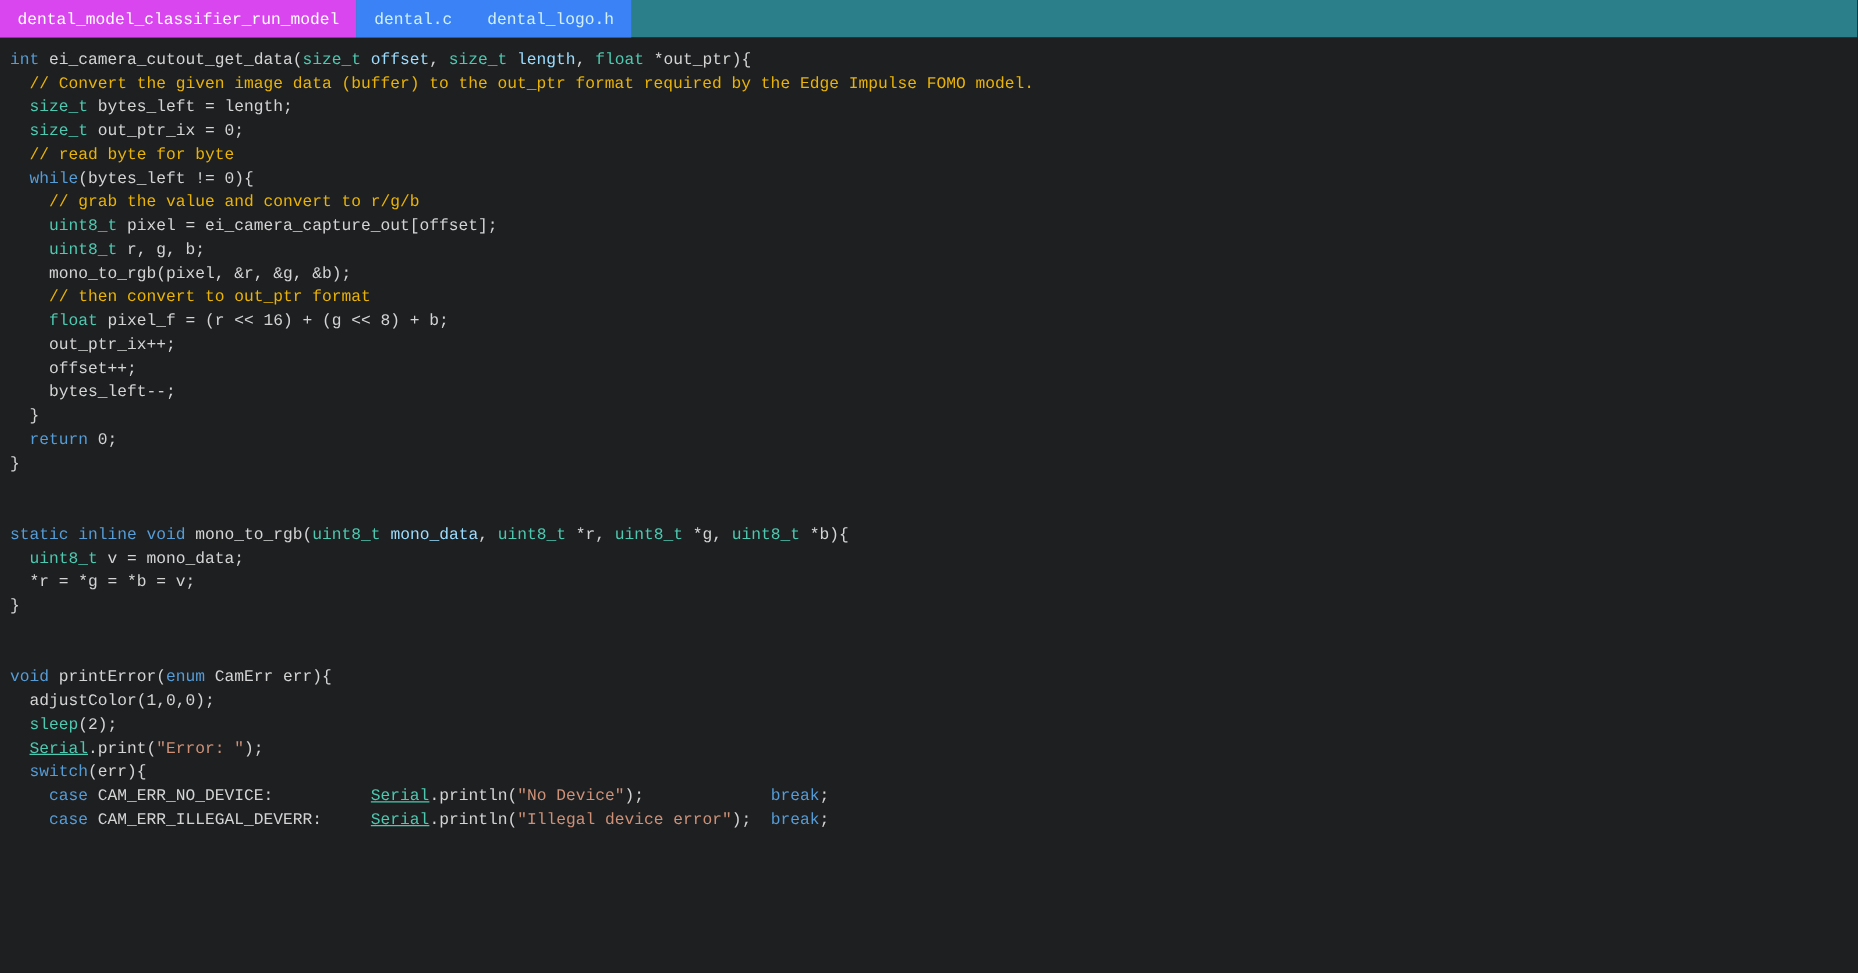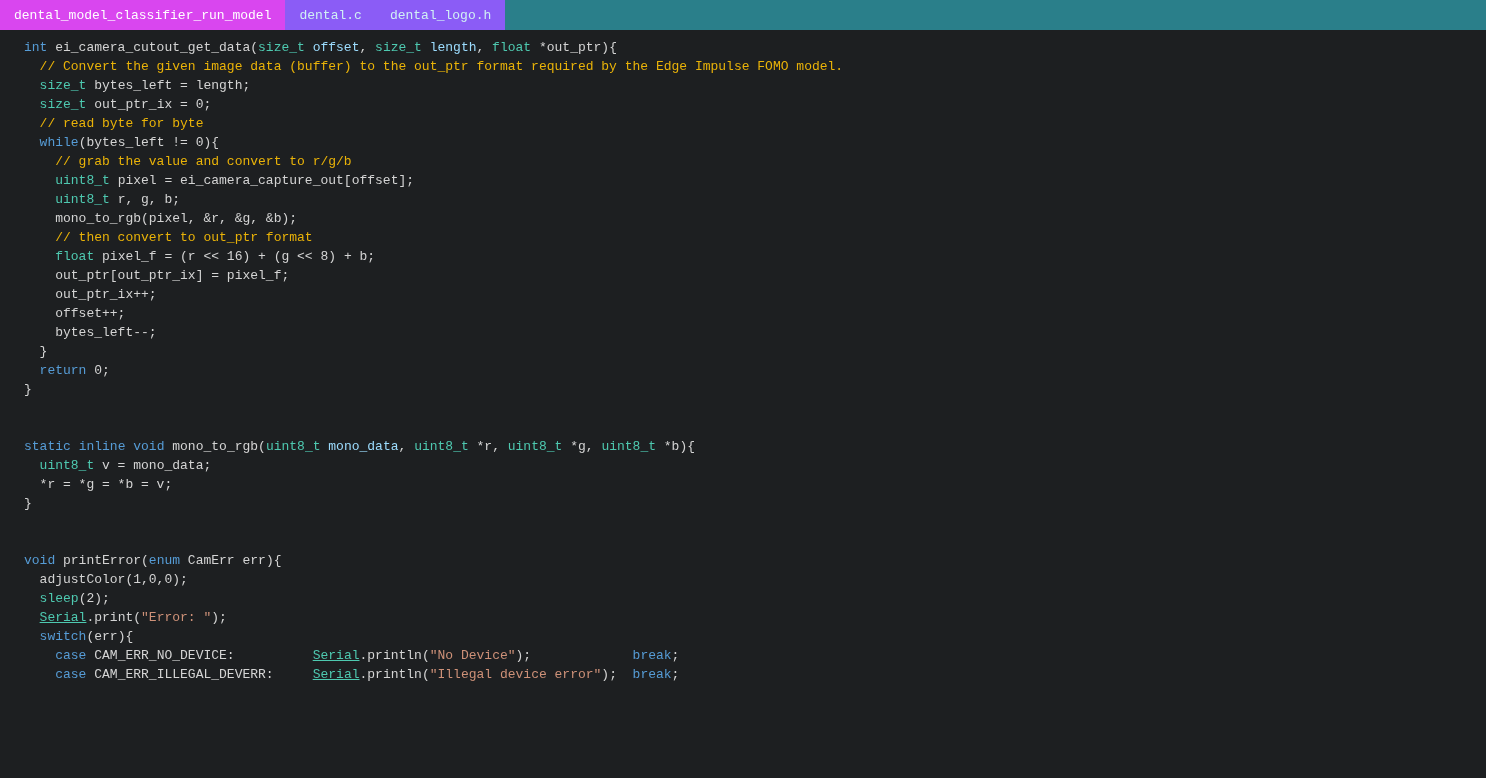--- a/index.html
+++ b/index.html
@@ -29,37 +29,37 @@
       cursor: pointer;
       white-space: nowrap;
     }
 
     .tab.active {
       background: #d946ef;
       color: #ffffff;
     }
 
     .tab.inactive {
-      background: #8b5cf6;
+      background: #3b82f6;
       color: #d0f0f5;
     }
 
     
     .editor {
       background: #1d1f21;
       padding: 8px 0;
       height: calc(778px - 30px);
       overflow-y: auto;
     }
 
     .code-line {
       display: flex;
       align-items: center;
       min-height: 19px;
-      padding: 0 24px;
+      padding: 0 8px;
       line-height: 19px;
       white-space: pre;
     }
 
     
     .kw-type    { color: #4ec9b0; }   
     .kw-blue    { color: #569cd6; }   
     .comment    { color: #eab308; }
     .string     { color: #ce9178; }
     .param      { color: #9cdcfe; }
@@ -100,21 +100,20 @@
   <div class="code-line"><span class="normal">    </span><span class="kw-type">uint8_t</span><span class="normal"> pixel = ei_camera_capture_out[offset];</span></div>
 
   <div class="code-line"><span class="normal">    </span><span class="kw-type">uint8_t</span><span class="normal"> r, g, b;</span></div>
 
   <div class="code-line"><span class="normal">    mono_to_rgb(pixel, &amp;r, &amp;g, &amp;b);</span></div>
 
   <div class="code-line"><span class="comment">    // then convert to out_ptr format</span></div>
 
   <div class="code-line"><span class="normal">    </span><span class="kw-type">float</span><span class="normal"> pixel_f = (r &lt;&lt; 16) + (g &lt;&lt; 8) + b;</span></div>
 
-  <div class="code-line"><span class="normal">    out_ptr[out_ptr_ix] = pixel_f;</span></div>
 
 
   <div class="code-line"><span class="normal">    out_ptr_ix++;</span></div>
 
   <div class="code-line"><span class="normal">    offset++;</span></div>
 
   <div class="code-line"><span class="normal">    bytes_left--;</span></div>
 
   <div class="code-line"><span class="normal">  }</span></div>
 

